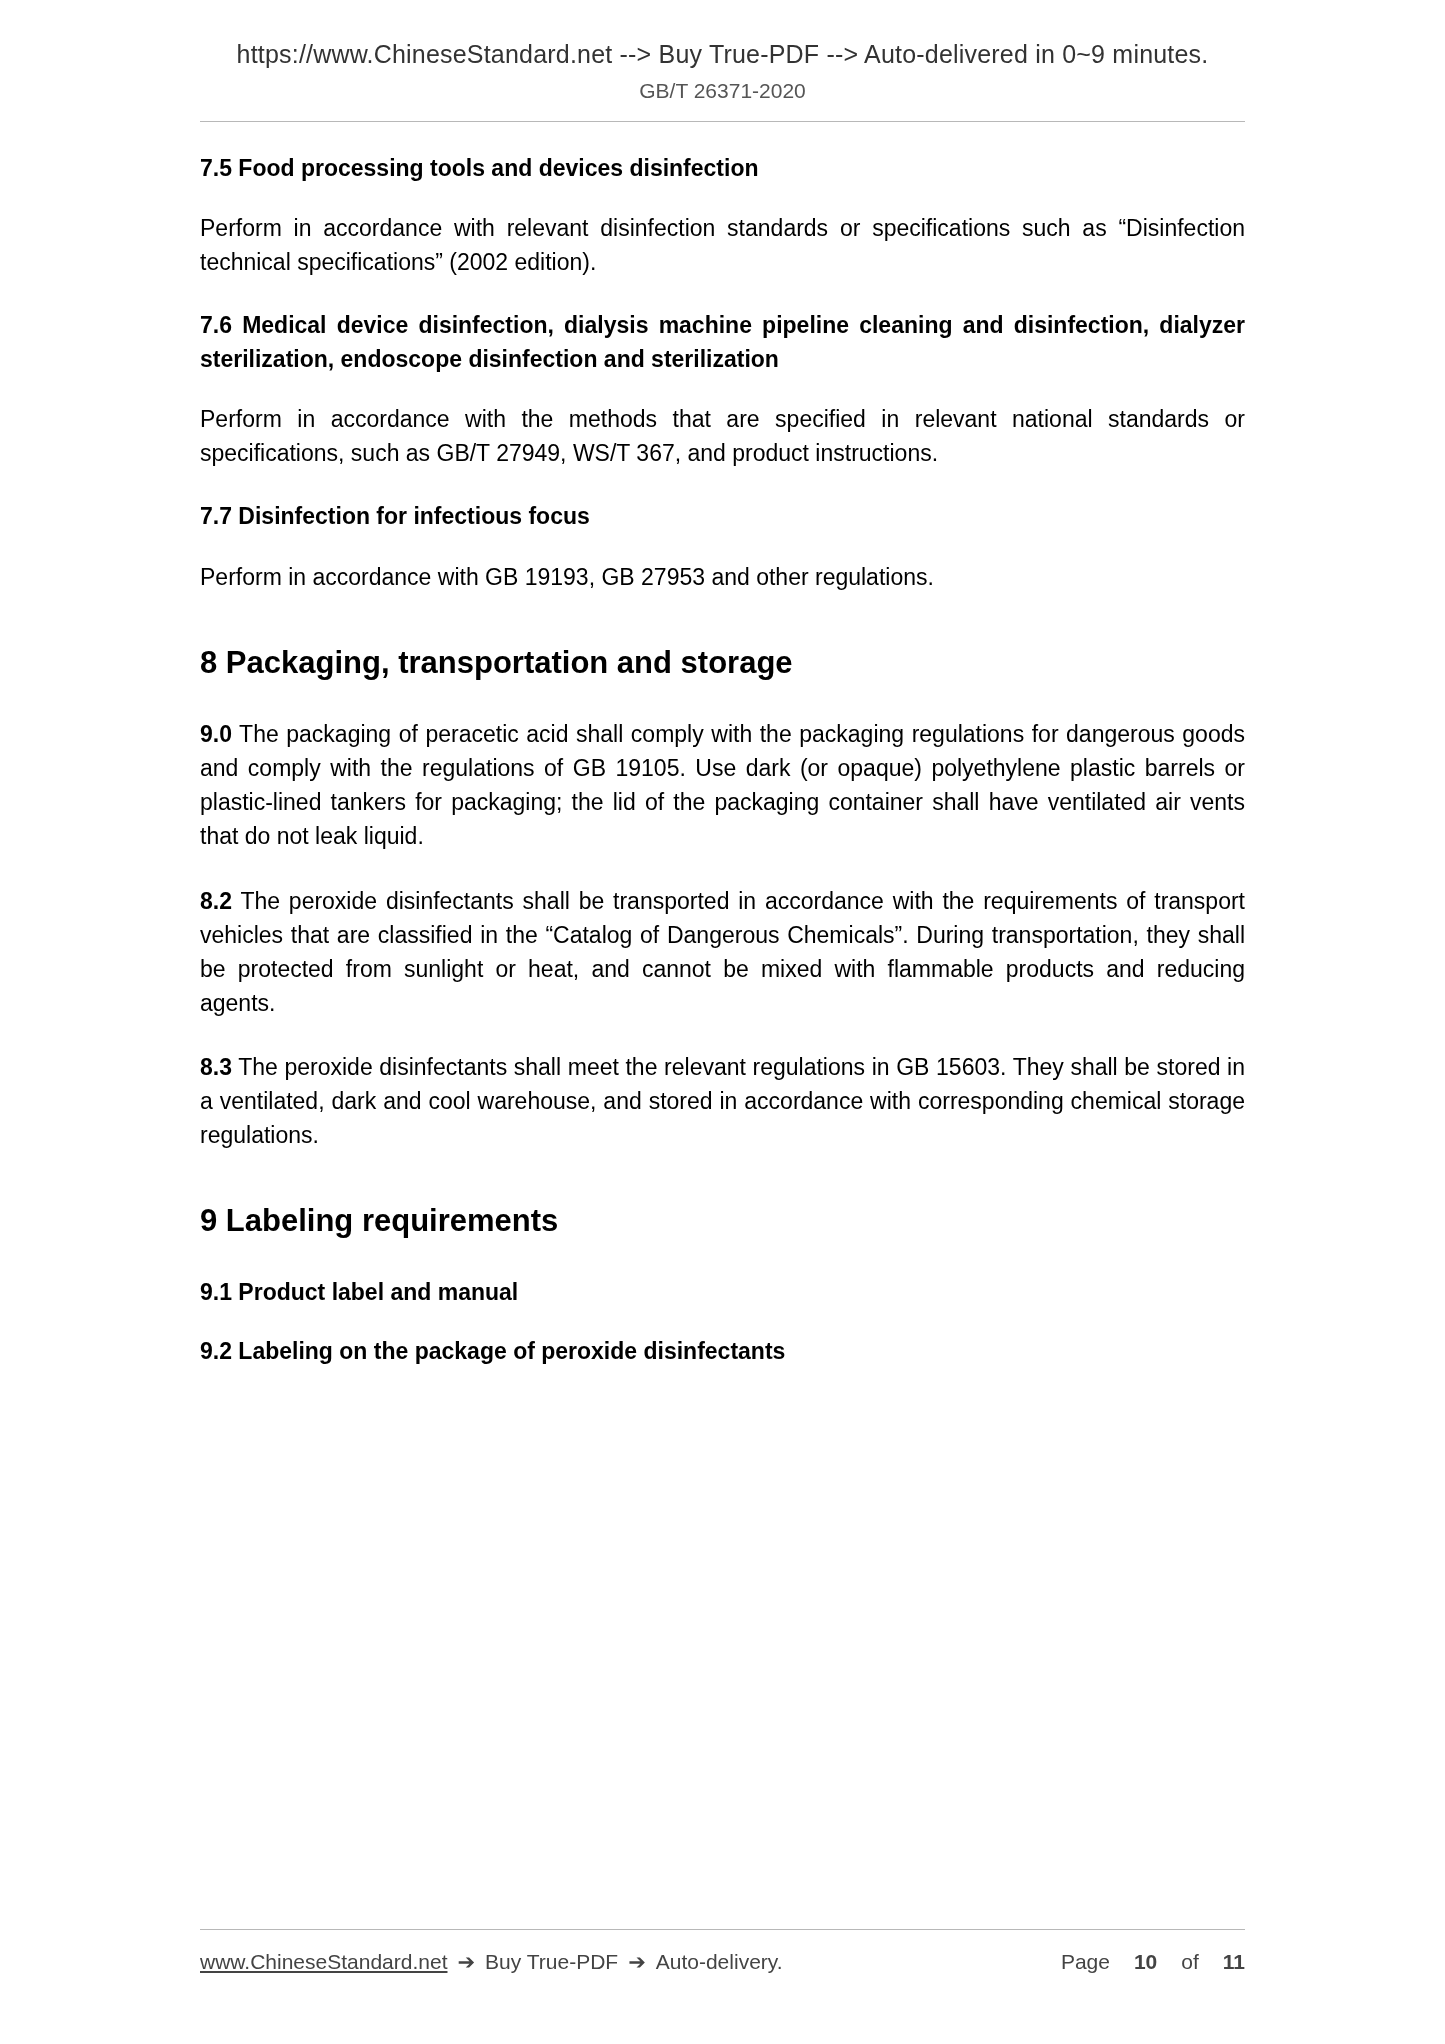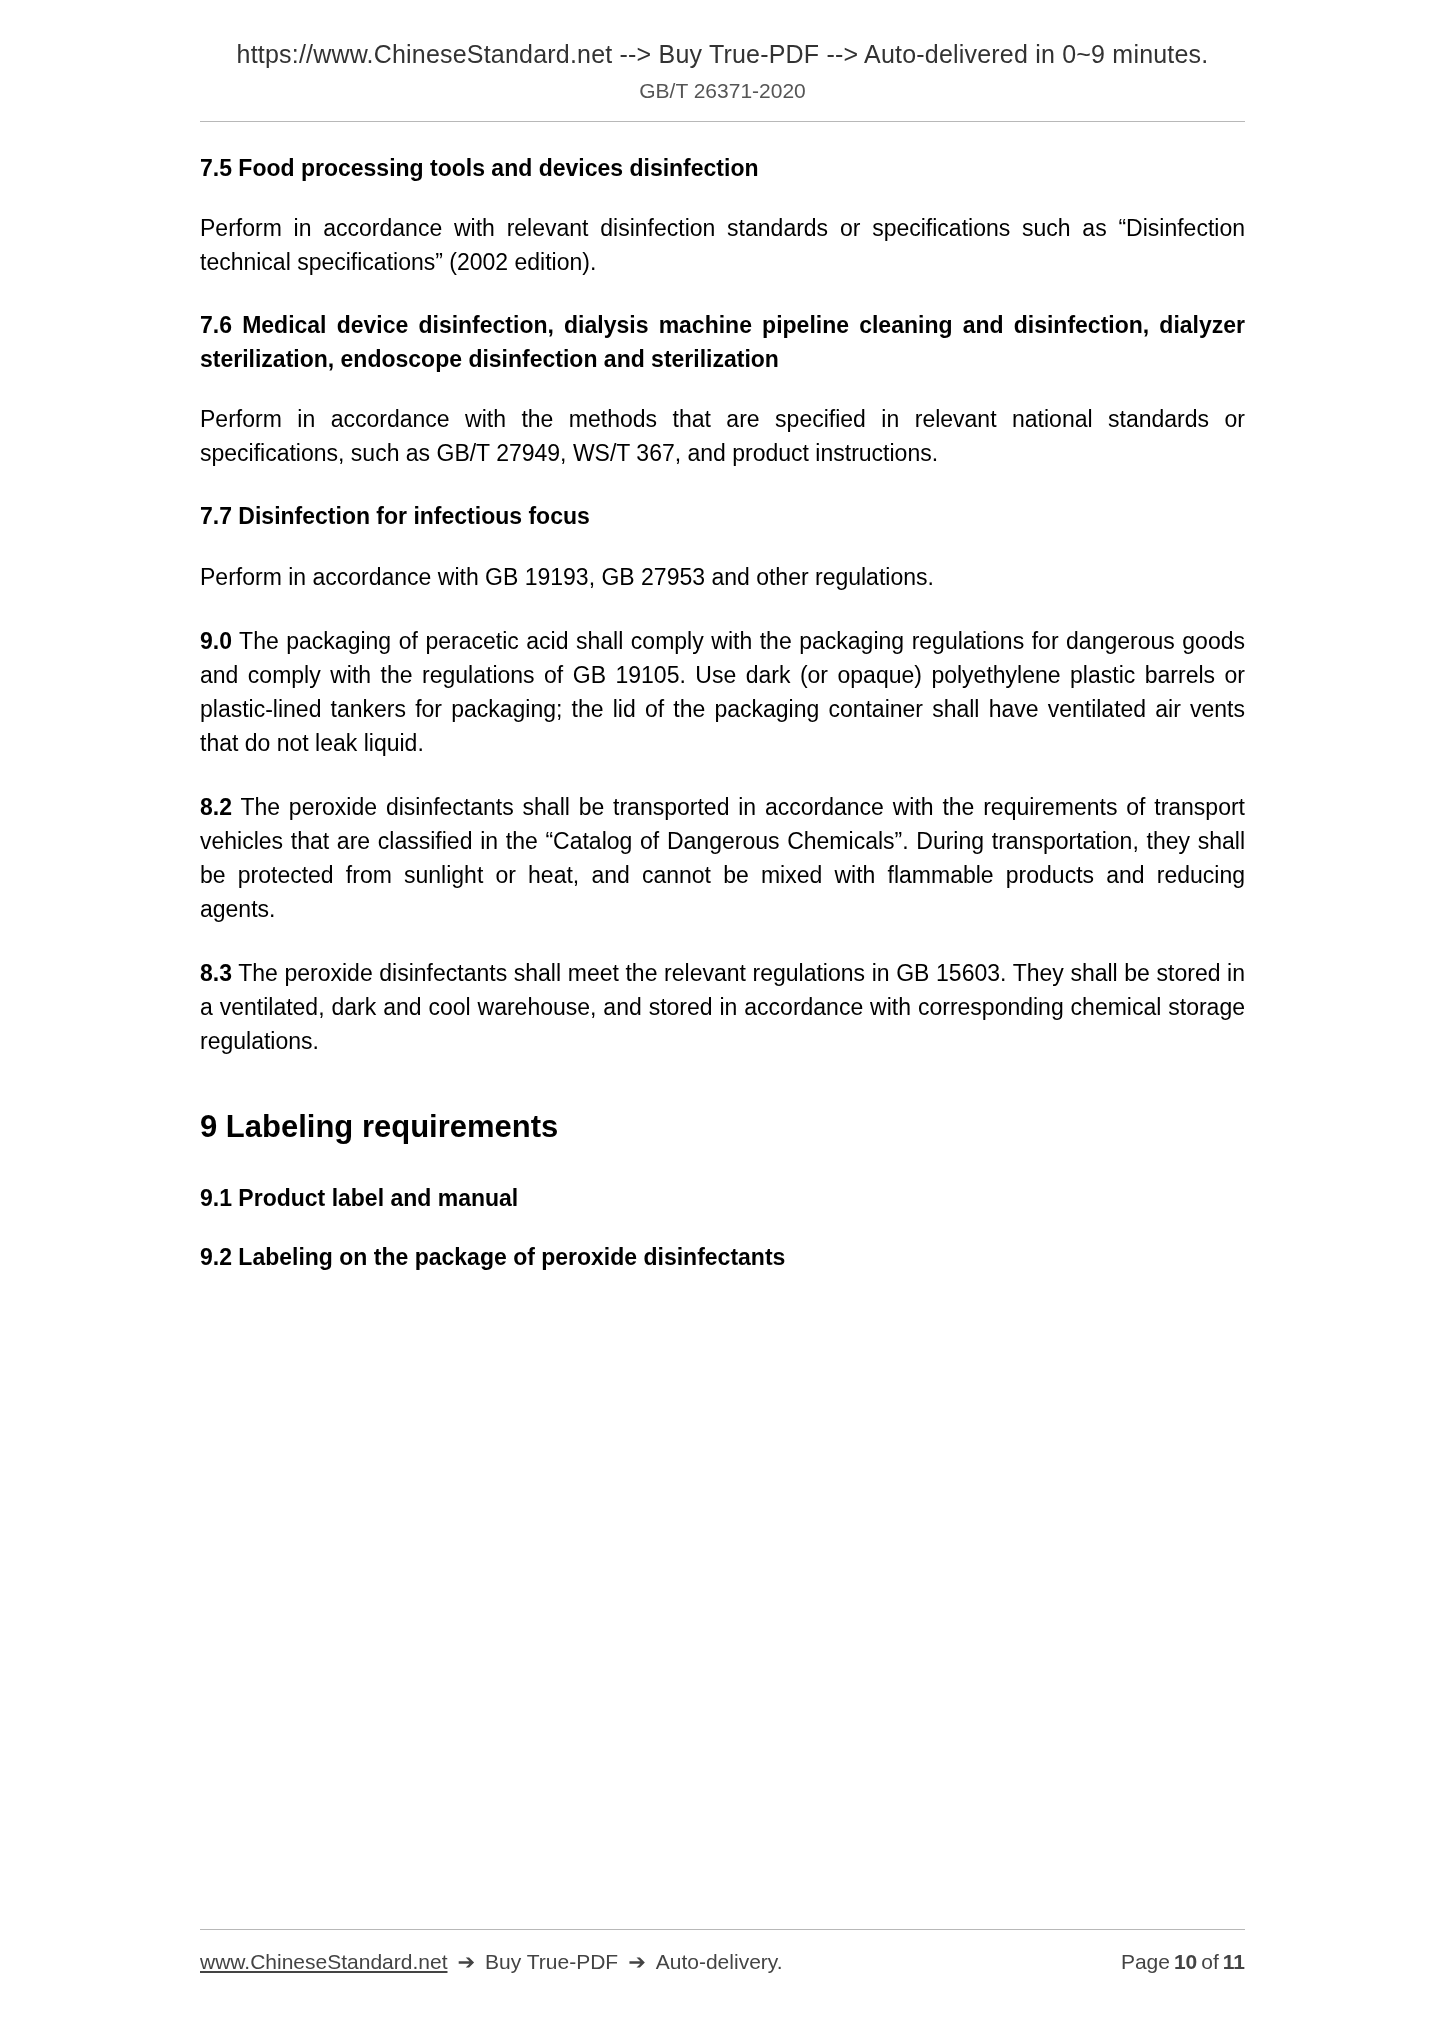--- a/index.html
+++ b/index.html
@@ -90,21 +90,21 @@
   .footer-link {
     text-decoration: underline;
     color: #444444;
   }
   .footer-arrow {
     font-size: 21px;
   }
   .footer-right {
     display: flex;
     align-items: flex-end;
-    gap: 4px;
+    gap: 24px;
   }
   .footer-right .pg {
     font-weight: bold;
   }
 </style>
 </head>
 <body>
 
 <div class="page">
 
@@ -118,20 +118,21 @@
 
     <h3 class="sub">7.5 Food processing tools and devices disinfection</h3>
     <p class="body">Perform in accordance with relevant disinfection standards or specifications such as “Disinfection technical specifications” (2002 edition).</p>
 
     <h3 class="sub">7.6 Medical device disinfection, dialysis machine pipeline cleaning and disinfection, dialyzer sterilization, endoscope disinfection and sterilization</h3>
     <p class="body">Perform in accordance with the methods that are specified in relevant national standards or specifications, such as GB/T 27949, WS/T 367, and product instructions.</p>
 
     <h3 class="sub">7.7 Disinfection for infectious focus</h3>
     <p class="body">Perform in accordance with GB 19193, GB 27953 and other regulations.</p>
 
+    <h2 class="major">8 Packaging, transportation and storage</h2>
 
     <p class="body"><span class="num">9.0</span><span> The packaging of peracetic acid shall comply with the packaging regulations for dangerous goods and comply with the regulations of GB 19105. Use dark (or opaque) polyethylene plastic barrels or plastic-lined tankers for packaging; the lid of the packaging container shall have ventilated air vents that do not leak liquid.</span></p>
 
     <p class="body"><span class="num">8.2</span><span> The peroxide disinfectants shall be transported in accordance with the requirements of transport vehicles that are classified in the “Catalog of Dangerous Chemicals”. During transportation, they shall be protected from sunlight or heat, and cannot be mixed with flammable products and reducing agents.</span></p>
 
     <p class="body"><span class="num">8.3</span><span> The peroxide disinfectants shall meet the relevant regulations in GB 15603. They shall be stored in a ventilated, dark and cool warehouse, and stored in accordance with corresponding chemical storage regulations.</span></p>
 
     <h2 class="major">9 Labeling requirements</h2>
 
     <h3 class="sub">9.1 Product label and manual</h3>

